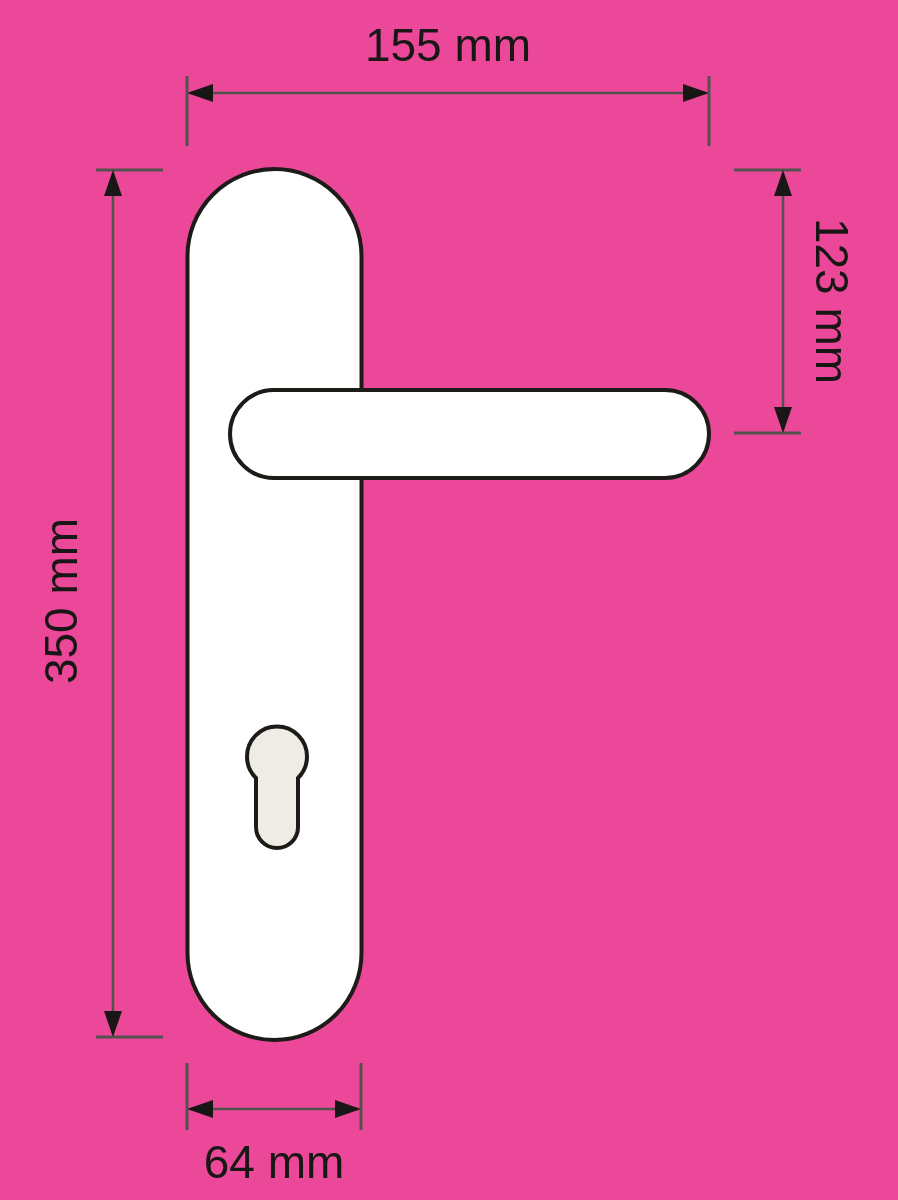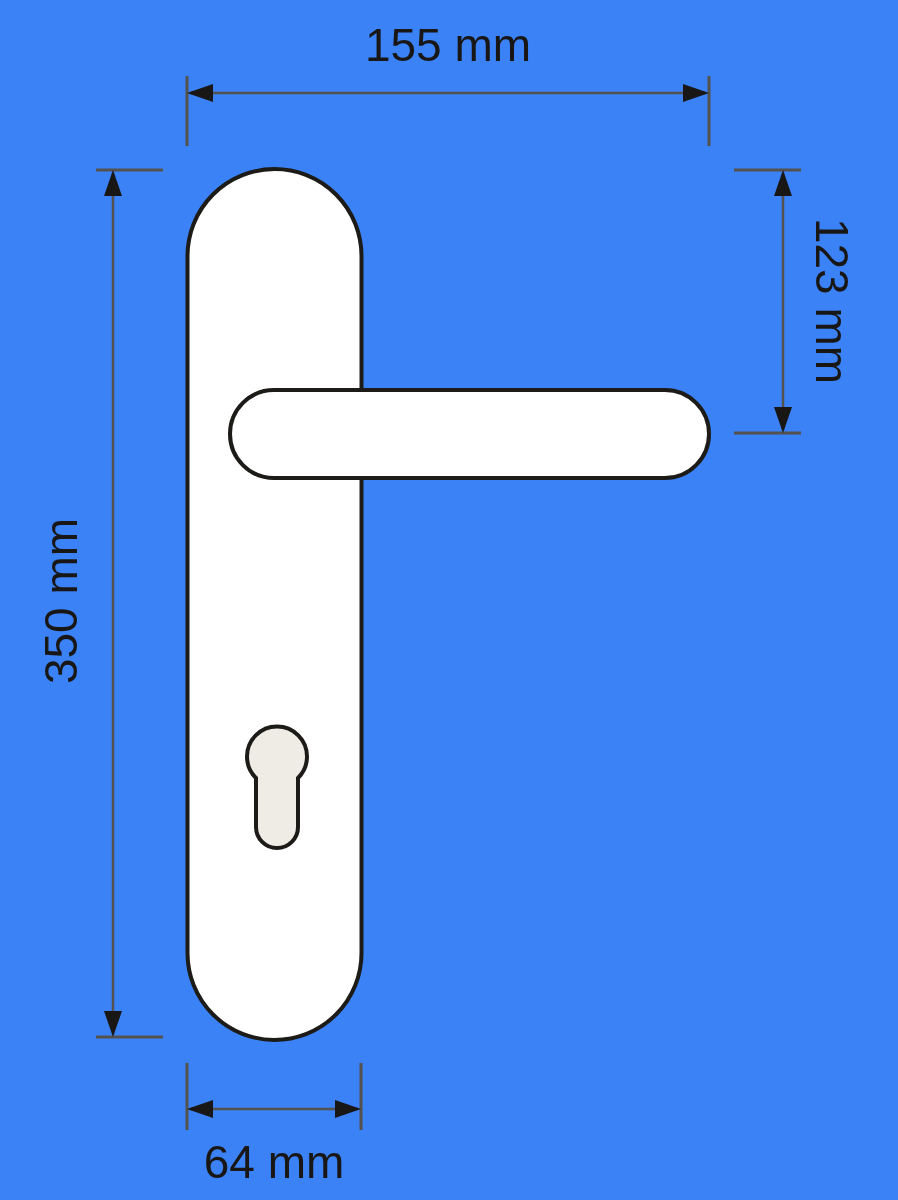--- a/index.html
+++ b/index.html
@@ -5,21 +5,21 @@
   html, body {
     margin: 0;
     padding: 0;
     background: #f3efe9;
     font-family: "Liberation Sans", sans-serif;
   }
   .canvas {
     position: relative;
     width: 898px;
     height: 1200px;
-    background: #3b82f6;
+    background: #ec4899;
     overflow: hidden;
   }
   svg { display: block; }
   .shape-outline {
     stroke: #1d1b18;
     stroke-width: 4;
   }
   .dim-line {
     stroke: #54524e;
     stroke-width: 2.5;

